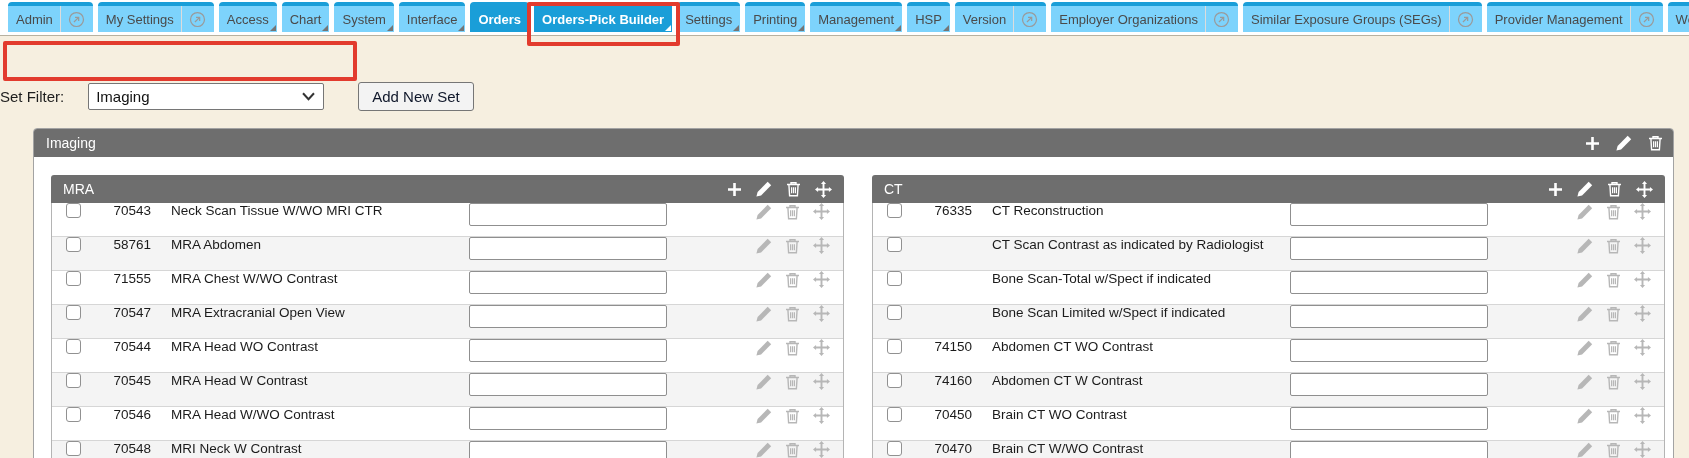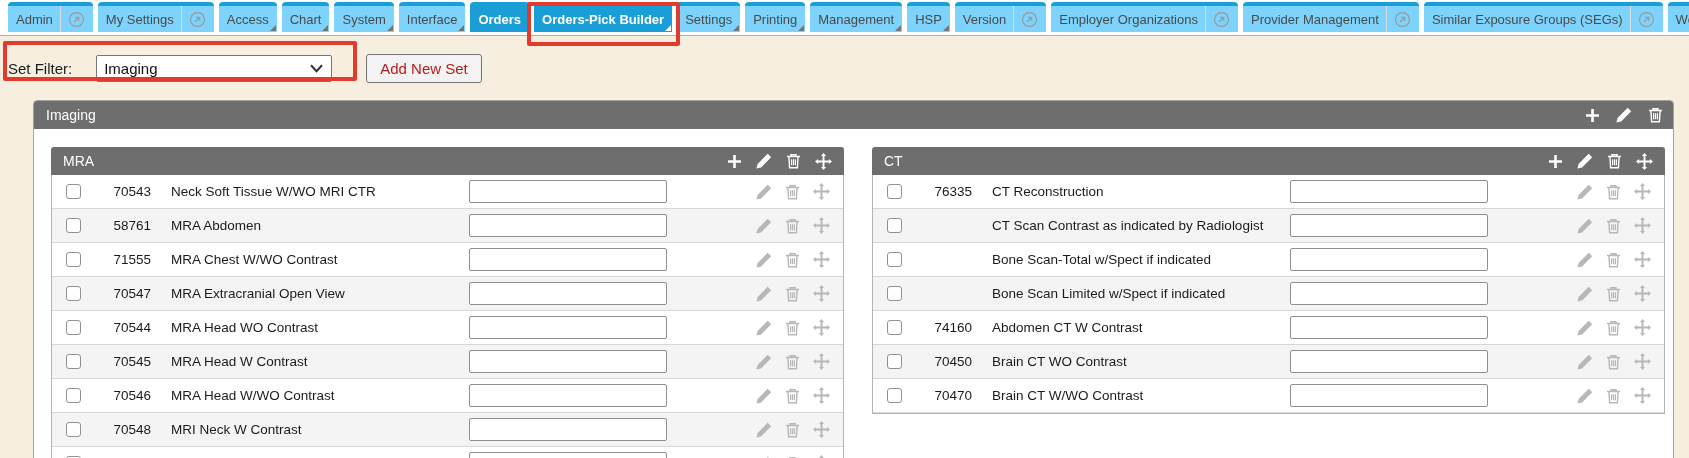--- a/index.html
+++ b/index.html
@@ -28,30 +28,30 @@
   .caret{
     position:absolute;right:1px;bottom:1px;width:0;height:0;
     border-left:6px solid transparent;border-bottom:6px solid #757575;
   }
   .tab.active .caret{border-bottom-color:#ffffff;}
   .ext-seg{
     display:flex;align-items:center;margin-left:7px;padding-left:7px;
     border-left:1px solid #dcdcdc;color:#9a9a9a;height:100%;
   }
   
-  .filter-bar{height:64px;display:flex;align-items:center;padding-left:8px;}
+  .filter-bar{height:64px;display:flex;align-items:center;margin-top:28px;}
   .filter-label{font-size:15px;color:#1d1d1d;}
   .select{
     margin-left:24px;width:236px;height:27px;box-sizing:border-box;
     background:#ffffff;border:1px solid #767676;border-radius:2px;
     display:flex;align-items:center;justify-content:space-between;
     padding:0 8px 0 7px;font-size:15px;color:#111;cursor:pointer;
   }
   .btn{
-    margin-left:34px;height:29px;padding:0 13px;font-size:15px;color:#b91c1c;
+    margin-left:34px;height:29px;padding:0 13px;font-size:15px;color:#0f172a;
     background:#f3f3f3;border:1px solid #767676;border-radius:3px;
     font-family:"Liberation Sans", sans-serif;cursor:pointer;
   }
   
   .outer-panel{
     margin:0 15px 0 33px;height:368px;box-sizing:border-box;
     background:#ffffff;border:1px solid #a3a3a3;border-radius:4px 4px 0 0;
   }
   .panel-header{
     height:28px;background:#6e6e6e;color:#ffffff;border-radius:3px 3px 0 0;
@@ -60,21 +60,21 @@
   }
   .panel-header .hdr-icons{margin-left:auto;display:flex;align-items:center;gap:16px;color:#ffffff;}
   .hdr-icons .icon{display:flex;align-items:center;cursor:pointer;}
   .outer-body{display:flex;align-items:flex-start;gap:28px;padding:18px 8px 0 17px;}
   .group{flex:1;min-width:0;}
   .group .panel-header{padding-right:12px;}
   .group .panel-header .hdr-icons{gap:14px;}
   .group-body{background:#ffffff;border:1px solid #b4b4b4;border-top:none;}
   
   .row{
-    display:flex;align-items:center;height:34px;box-sizing:border-box;
+    display:flex;align-items:flex-start;height:34px;box-sizing:border-box;
     border-bottom:1px solid #d6d6d6;font-size:13.5px;color:#1b1b1b;background:#ffffff;
   }
   .row:nth-child(even){background:#f4f4f4;}
   .row .cb{
     appearance:none;-webkit-appearance:none;margin:0 0 0 14px;flex:none;
     width:15px;height:15px;background:#fff;border:1px solid #919191;border-radius:3px;cursor:pointer;
   }
   .row .code{width:62px;margin-left:8px;text-align:right;flex:none;}
   .row .desc{margin-left:20px;flex:1;overflow:hidden;text-overflow:ellipsis;white-space:nowrap;}
   .row .row-input{
@@ -193,32 +193,32 @@
 
     <span class="ext-seg">
       <svg width="17" height="17" viewBox="0 0 18 18">
         <circle cx="9" cy="9" r="7.4" fill="none" stroke="currentColor" stroke-width="1.3"></circle>
         <path d="M6.3 11.7L11 7M7.4 6.7h3.9v3.9" fill="none" stroke="currentColor" stroke-width="1.3"></path>
       </svg>
     </span>
   </div>
 
   <div class="tab">
-    <span class="tab-label">Provider Management</span>
+    <span class="tab-label">Similar Exposure Groups (SEGs)</span>
 
     <span class="ext-seg">
       <svg width="17" height="17" viewBox="0 0 18 18">
         <circle cx="9" cy="9" r="7.4" fill="none" stroke="currentColor" stroke-width="1.3"></circle>
         <path d="M6.3 11.7L11 7M7.4 6.7h3.9v3.9" fill="none" stroke="currentColor" stroke-width="1.3"></path>
       </svg>
     </span>
   </div>
 
   <div class="tab">
-    <span class="tab-label">Similar Exposure Groups (SEGs)</span>
+    <span class="tab-label">Provider Management</span>
 
     <span class="ext-seg">
       <svg width="17" height="17" viewBox="0 0 18 18">
         <circle cx="9" cy="9" r="7.4" fill="none" stroke="currentColor" stroke-width="1.3"></circle>
         <path d="M6.3 11.7L11 7M7.4 6.7h3.9v3.9" fill="none" stroke="currentColor" stroke-width="1.3"></path>
       </svg>
     </span>
   </div>
 
   <div class="tab">
@@ -285,21 +285,21 @@
           <svg width="17" height="17" viewBox="0 0 16 16">
                 <path fill="currentColor" d="M8 0l2.4 2.9H8.9v4.2h4.2V5.6L16 8l-2.9 2.4V8.9H8.9v4.2h1.5L8 16l-2.4-2.9h1.5V8.9H2.9v1.5L0 8l2.9-2.4v1.5h4.2V2.9H5.6z"></path>
               </svg>
         </span>
       </span>
     </div>
     <div class="group-body">
   <div class="row">
     <input type="checkbox" class="cb" style="">
     <span class="code">70543</span>
-    <span class="desc">Neck Soft Tissue W/WO MRI CTR</span>
+    <span class="desc">Neck Scan Tissue W/WO MRI CTR</span>
     <input type="text" class="row-input" style="">
     <span class="row-icons">
       <span class="icon">
         <svg width="16" height="16" viewBox="0 0 16 16">
                   <path fill="currentColor" d="M11.7.8l3.5 3.5L5.1 14.4l-4.7 1.2L1.6 11z"></path>
                 </svg>
       </span>
       <span class="icon">
         <svg width="15" height="16" viewBox="0 0 15 16">
           <path d="M1 3.5h13M5 3.5V1.7h5v1.8M2.9 3.5l.7 11.2h7.8l.7-11.2" fill="none" stroke="currentColor" stroke-width="1.4"></path>
@@ -637,20 +637,44 @@
         </svg>
       </span>
       <span class="icon">
         <svg width="17" height="17" viewBox="0 0 16 16">
                   <path fill="currentColor" d="M8 0l2.4 2.9H8.9v4.2h4.2V5.6L16 8l-2.9 2.4V8.9H8.9v4.2h1.5L8 16l-2.4-2.9h1.5V8.9H2.9v1.5L0 8l2.9-2.4v1.5h4.2V2.9H5.6z"></path>
                 </svg>
       </span>
     </span>
   </div>
 
+  <div class="row">
+    <input type="checkbox" class="cb" style="">
+    <span class="code">74150</span>
+    <span class="desc">Abdomen CT WO Contrast</span>
+    <input type="text" class="row-input" style="">
+    <span class="row-icons">
+      <span class="icon">
+        <svg width="16" height="16" viewBox="0 0 16 16">
+                  <path fill="currentColor" d="M11.7.8l3.5 3.5L5.1 14.4l-4.7 1.2L1.6 11z"></path>
+                </svg>
+      </span>
+      <span class="icon">
+        <svg width="15" height="16" viewBox="0 0 15 16">
+          <path d="M1 3.5h13M5 3.5V1.7h5v1.8M2.9 3.5l.7 11.2h7.8l.7-11.2" fill="none" stroke="currentColor" stroke-width="1.4"></path>
+          <path d="M5.6 6.2v6M7.5 6.2v6M9.4 6.2v6" fill="none" stroke="currentColor" stroke-width="1.2"></path>
+        </svg>
+      </span>
+      <span class="icon">
+        <svg width="17" height="17" viewBox="0 0 16 16">
+                  <path fill="currentColor" d="M8 0l2.4 2.9H8.9v4.2h4.2V5.6L16 8l-2.9 2.4V8.9H8.9v4.2h1.5L8 16l-2.4-2.9h1.5V8.9H2.9v1.5L0 8l2.9-2.4v1.5h4.2V2.9H5.6z"></path>
+                </svg>
+      </span>
+    </span>
+  </div>
 
   <div class="row">
     <input type="checkbox" class="cb" style="">
     <span class="code">74160</span>
     <span class="desc">Abdomen CT W Contrast</span>
     <input type="text" class="row-input" style="">
     <span class="row-icons">
       <span class="icon">
         <svg width="16" height="16" viewBox="0 0 16 16">
                   <path fill="currentColor" d="M11.7.8l3.5 3.5L5.1 14.4l-4.7 1.2L1.6 11z"></path>

